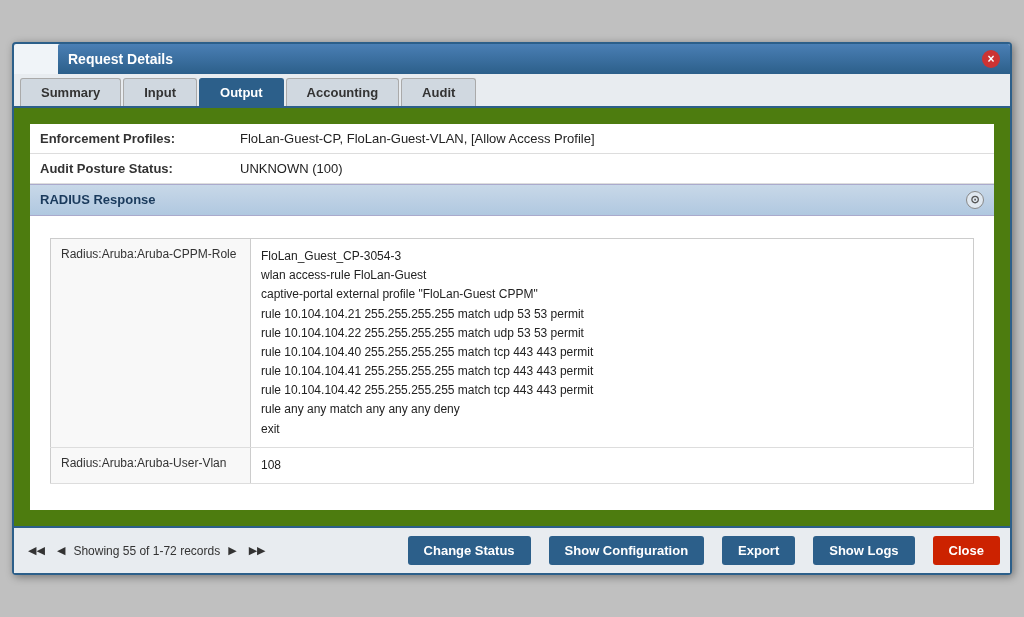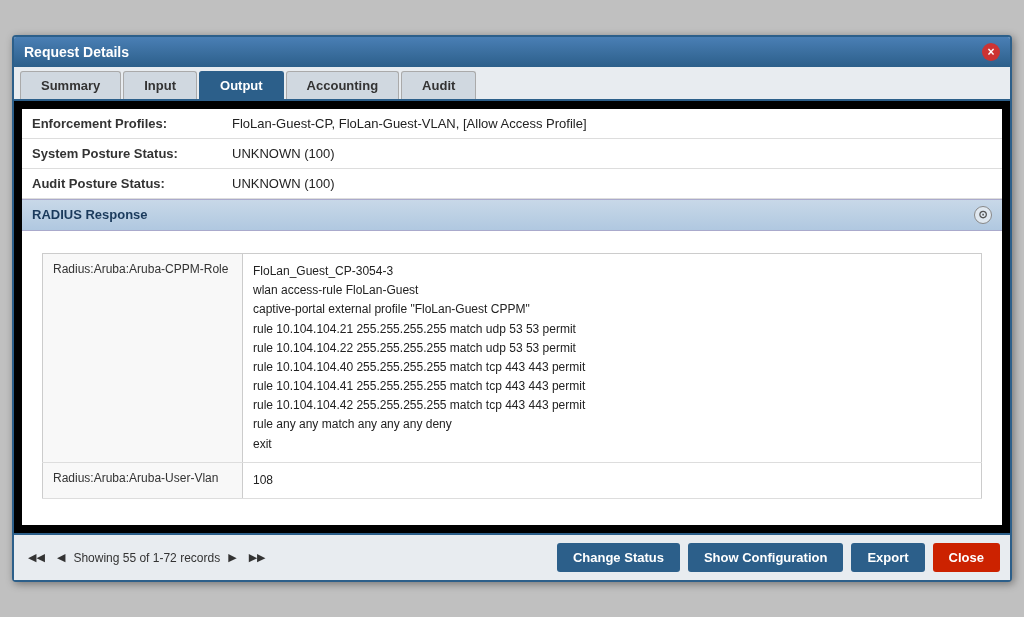--- a/index.html
+++ b/index.html
@@ -22,20 +22,21 @@
       box-shadow: 2px 2px 8px rgba(0,0,0,0.4);
     }
     .title-bar {
       background: linear-gradient(to bottom, #4a7fb5, #2c5f8a);
       color: white;
       padding: 6px 10px;
       display: flex;
       justify-content: space-between;
       align-items: center;
       border-radius: 2px 2px 0 0;
+      margin-left: 44px;
     }
     .title-bar-text {
       font-weight: bold;
       font-size: 14px;
     }
     .close-btn {
       width: 18px;
       height: 18px;
       background: #cc3333;
       border-radius: 50%;
@@ -66,22 +67,22 @@
       color: #333;
       border: 1px solid #aaa;
       border-bottom: none;
     }
     .tab.active {
       background: #2c5f8a;
       color: white;
       border-color: #2c5f8a;
     }
     .content {
-      background: #000000;
-      padding: 8px;
+      background: #4d7c0f;
+      padding: 16px;
     }
     .info-table {
       width: 100%;
       border-collapse: collapse;
       background: white;
     }
     .info-table td {
       padding: 7px 10px;
       border-bottom: 1px solid #ddd;
       vertical-align: top;
@@ -168,21 +169,21 @@
     .nav-btn {
       background: none;
       border: none;
       cursor: pointer;
       color: #333;
       font-size: 11px;
       padding: 2px 4px;
     }
     .footer-buttons {
       display: flex;
-      gap: 8px;
+      gap: 18px;
     }
     .btn {
       padding: 7px 16px;
       font-size: 13px;
       font-weight: bold;
       border-radius: 3px;
       border: none;
       cursor: pointer;
     }
     .btn-blue {
@@ -211,24 +212,20 @@
     <div class="tab">Accounting</div>
     <div class="tab">Audit</div>
   </div>
 
   <div class="content">
     <table class="info-table">
       <tbody>
           <tr>
         <td>Enforcement Profiles:</td>
         <td>FloLan-Guest-CP, FloLan-Guest-VLAN, [Allow Access Profile]</td>
-      </tr>
-      <tr>
-        <td>System Posture Status:</td>
-        <td>UNKNOWN (100)</td>
       </tr>
       <tr>
         <td>Audit Posture Status:</td>
         <td>UNKNOWN (100)</td>
       </tr>
     </tbody>
       </table>
 
     <div class="section-header">
       <span>RADIUS Response</span>
@@ -265,16 +262,17 @@
       <button class="nav-btn">◀◀</button>
       <button class="nav-btn">◀</button>
       <span>Showing 55 of 1-72 records</span>
       <button class="nav-btn">▶</button>
       <button class="nav-btn">▶▶</button>
     </div>
     <div class="footer-buttons">
       <button class="btn btn-blue">Change Status</button>
       <button class="btn btn-blue">Show Configuration</button>
       <button class="btn btn-blue">Export</button>
+      <button class="btn btn-blue">Show Logs</button>
       <button class="btn btn-red">Close</button>
     </div>
   </div>
 </div>
 
 </body></html>

